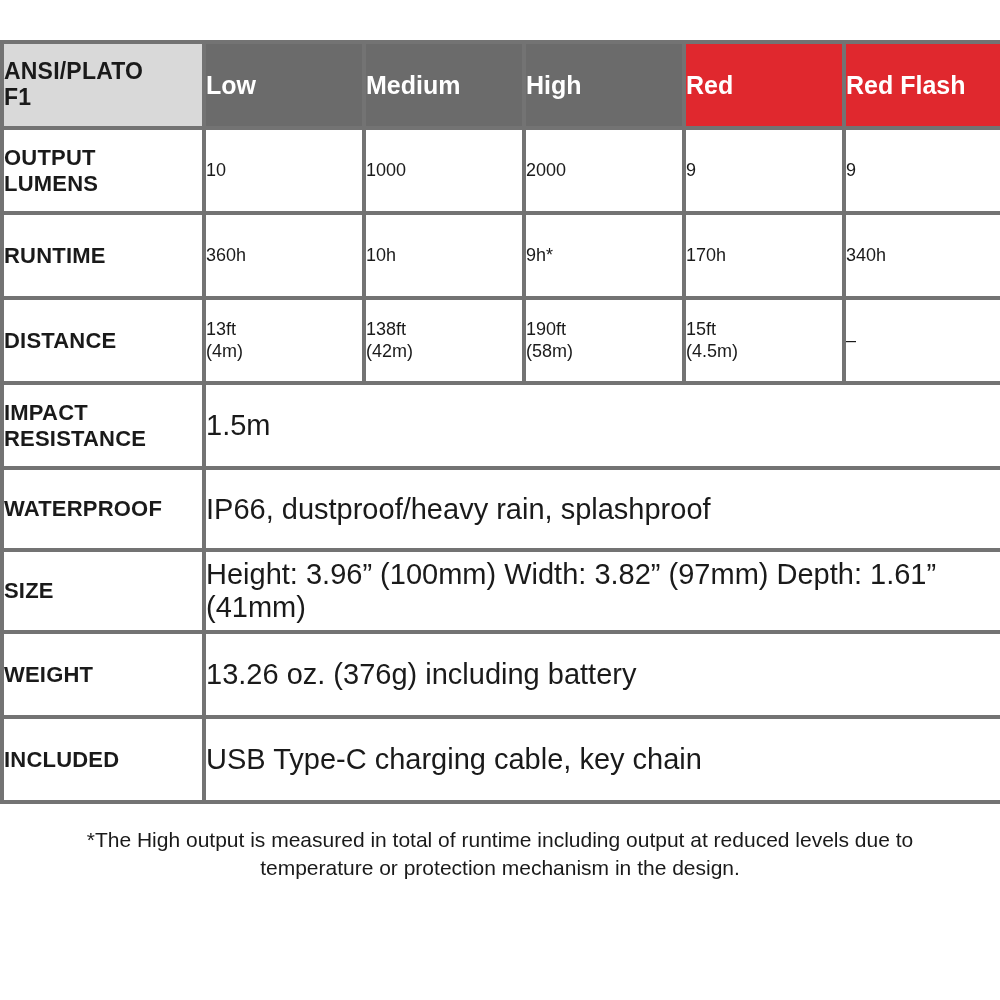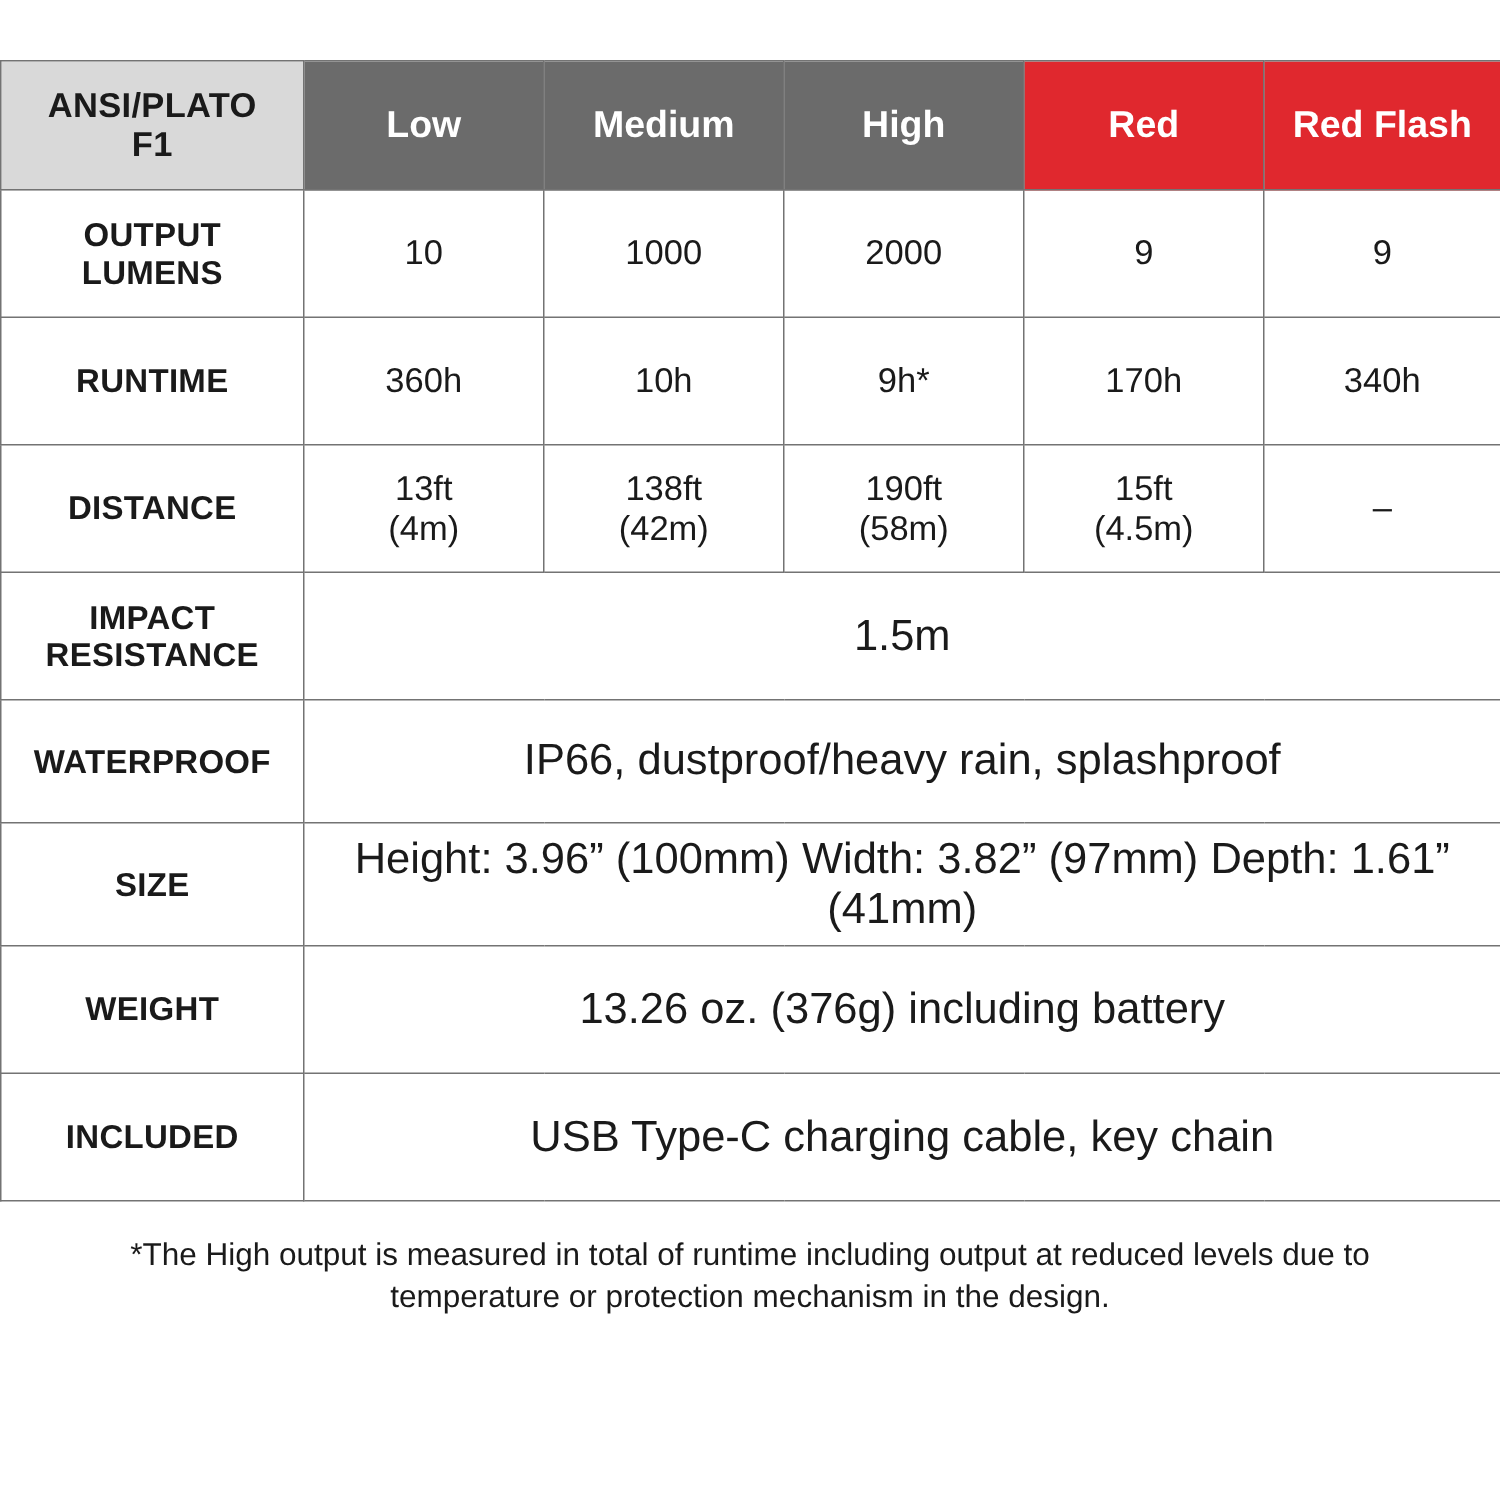--- a/index.html
+++ b/index.html
@@ -18,22 +18,22 @@
     width: 1000px;
     box-sizing: border-box;
     padding: 40px 0 0 0;
   }
   table.spec-table {
     width: 1000px;
     border-collapse: collapse;
     table-layout: fixed;
   }
   table.spec-table td, table.spec-table th {
-    border: 1px solid #737373;
-    text-align: center;
+    border: 4px solid #737373;
+    text-align: left;
     vertical-align: middle;
     padding: 0;
   }
   
   col.c-label { width: 202px; }
   col.c-mode  { width: 160px; }
   col.c-mode-last { width: 158px; }
 
   
   tr.head-row { height: 86px; }
@@ -57,21 +57,21 @@
 
   
   td.row-label {
     font-size: 22px;
     font-weight: bold;
     line-height: 1.14;
     letter-spacing: 0.2px;
     color: #1a1a1a;
   }
   td.val {
-    font-size: 23px;
+    font-size: 18px;
     font-weight: normal;
     line-height: 1.18;
     color: #1a1a1a;
   }
   td.val .sub { display: block; }
   td.span-val {
     font-size: 29px;
     font-weight: normal;
     color: #1a1a1a;
   }

